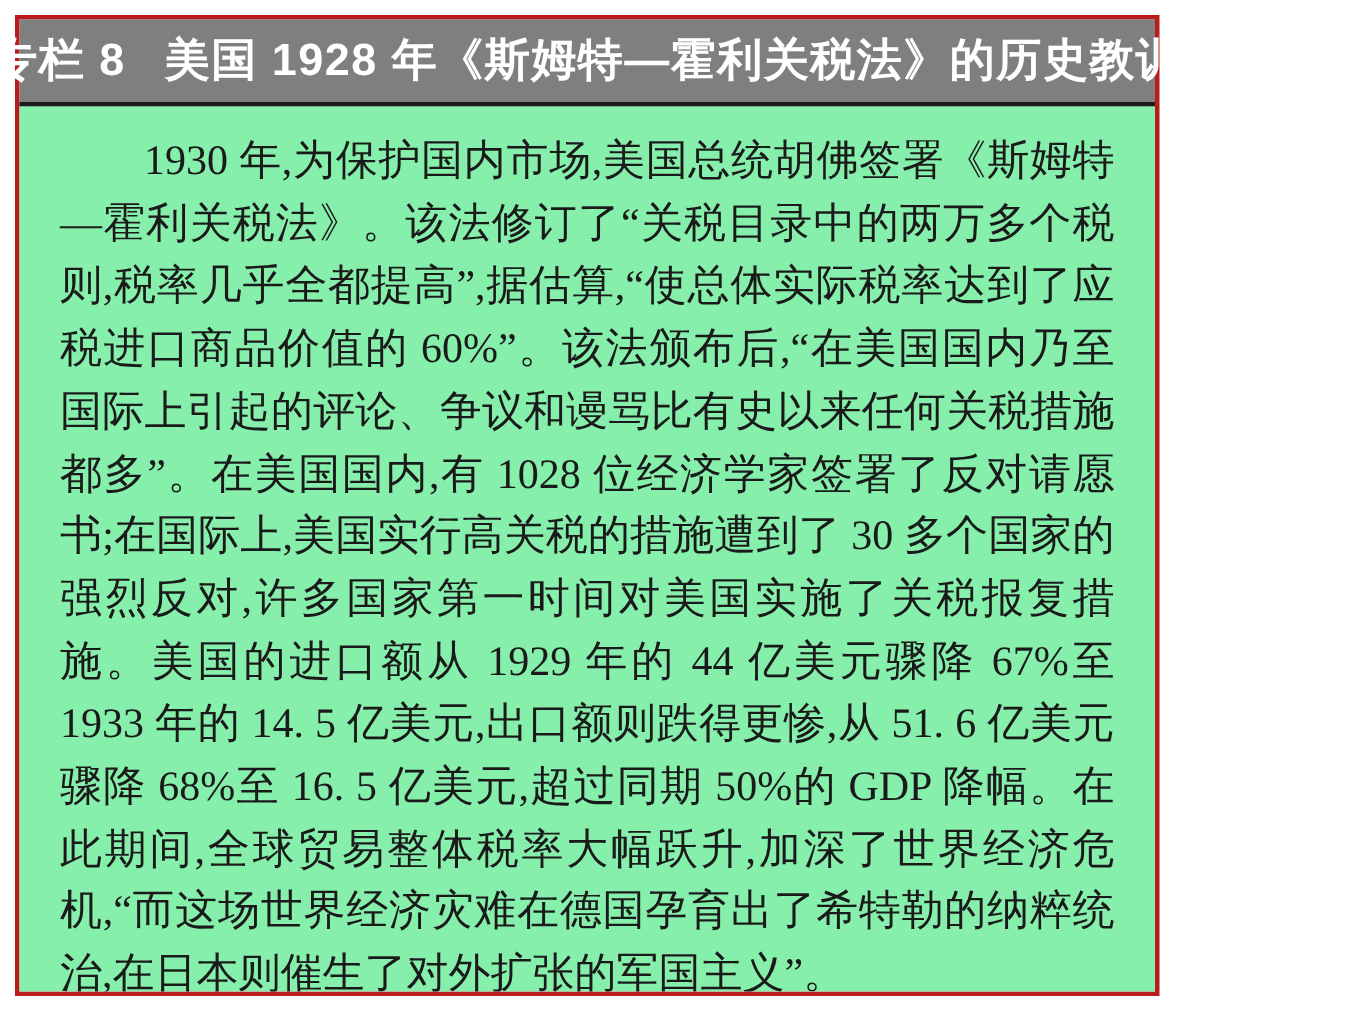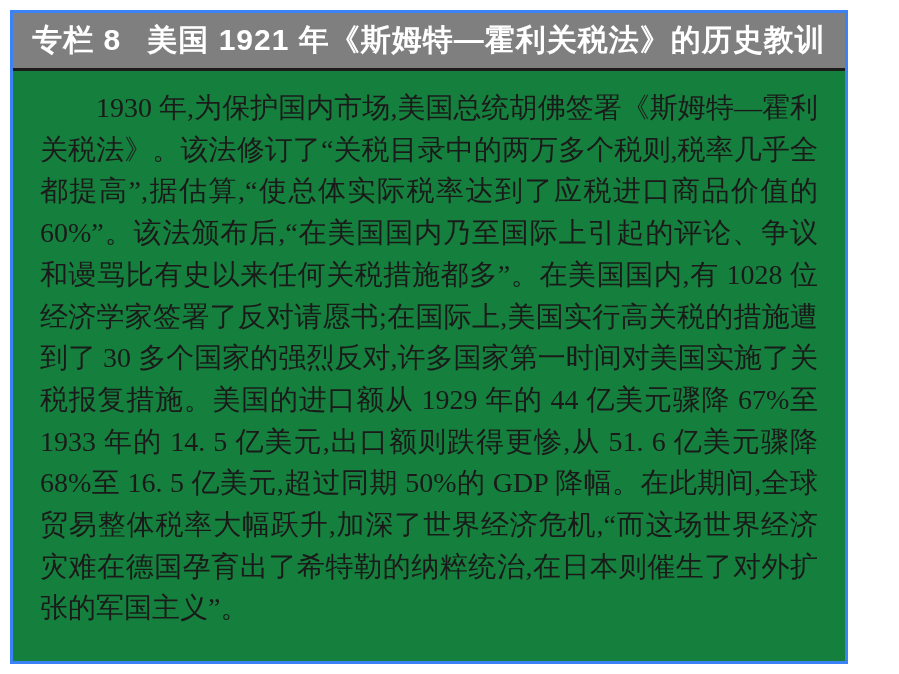--- a/index.html
+++ b/index.html
@@ -14,24 +14,24 @@
     position: relative;
     width: 899px;
     height: 674px;
     background: #ffffff;
     box-sizing: border-box;
   }
   .panel {
     position: absolute;
     left: 10px;
     top: 10px;
-    width: 838px;
+    width: 763px;
     height: 654px;
     box-sizing: border-box;
-    border: 3px solid #3b82f6;
+    border: 3px solid #b91c1c;
     display: flex;
     flex-direction: column;
   }
   .panel-header {
     background: #7f7f7f;
     border-bottom: 3px solid #1c1c1c;
     height: 58px;
     box-sizing: border-box;
     display: flex;
     align-items: center;
@@ -45,21 +45,21 @@
     font-size: 30px;
     color: #ffffff;
     letter-spacing: 1px;
     white-space: nowrap;
   }
   .panel-header .title-label {
     margin-right: 26px;
   }
   .panel-body {
     flex: 1 1 auto;
-    background: #15803d;
+    background: #86efac;
     box-sizing: border-box;
     padding: 16px 27px 20px 27px;
     overflow: hidden;
   }
   .panel-body p {
     margin: 0;
     font-family: "Liberation Serif", "DejaVu Serif", serif;
     font-size: 28px;
     line-height: 41.7px;
     color: #1a1a1a;
@@ -67,19 +67,19 @@
     text-indent: 2em;
   }
 </style>
 </head>
 <body>
 
 <div class="page">
   <div class="panel">
     <div class="panel-header">
       <span class="title-label">专栏 8</span>
-      <span class="title-text">美国 1921 年《斯姆特—霍利关税法》的历史教训</span>
+      <span class="title-text">美国 1928 年《斯姆特—霍利关税法》的历史教训</span>
     </div>
     <div class="panel-body">
       <p>1930 年,为保护国内市场,美国总统胡佛签署《斯姆特—霍利关税法》。该法修订了“关税目录中的两万多个税则,税率几乎全都提高”,据估算,“使总体实际税率达到了应税进口商品价值的 60%”。该法颁布后,“在美国国内乃至国际上引起的评论、争议和谩骂比有史以来任何关税措施都多”。在美国国内,有 1028 位经济学家签署了反对请愿书;在国际上,美国实行高关税的措施遭到了 30 多个国家的强烈反对,许多国家第一时间对美国实施了关税报复措施。美国的进口额从 1929 年的 44 亿美元骤降 67%至 1933 年的 14. 5 亿美元,出口额则跌得更惨,从 51. 6 亿美元骤降 68%至 16. 5 亿美元,超过同期 50%的 GDP 降幅。在此期间,全球贸易整体税率大幅跃升,加深了世界经济危机,“而这场世界经济灾难在德国孕育出了希特勒的纳粹统治,在日本则催生了对外扩张的军国主义”。</p>
     </div>
   </div>
 </div>
 
 </body></html>

